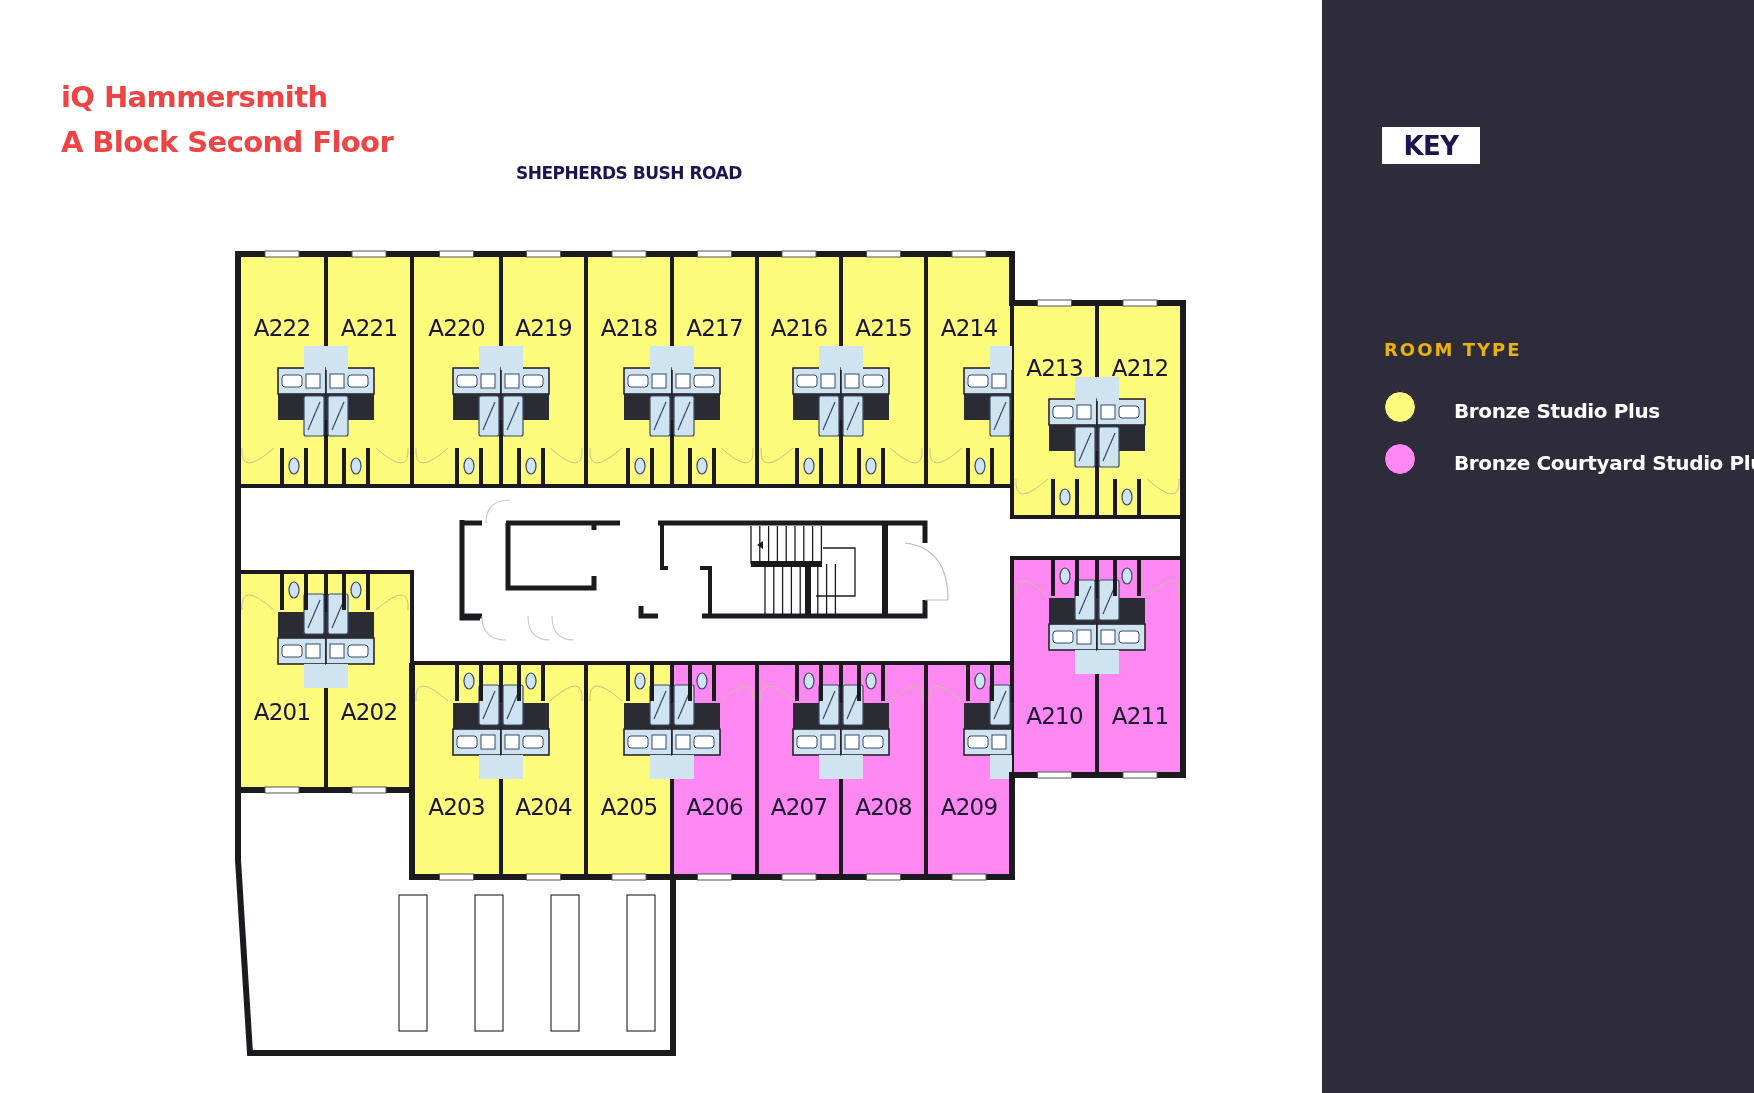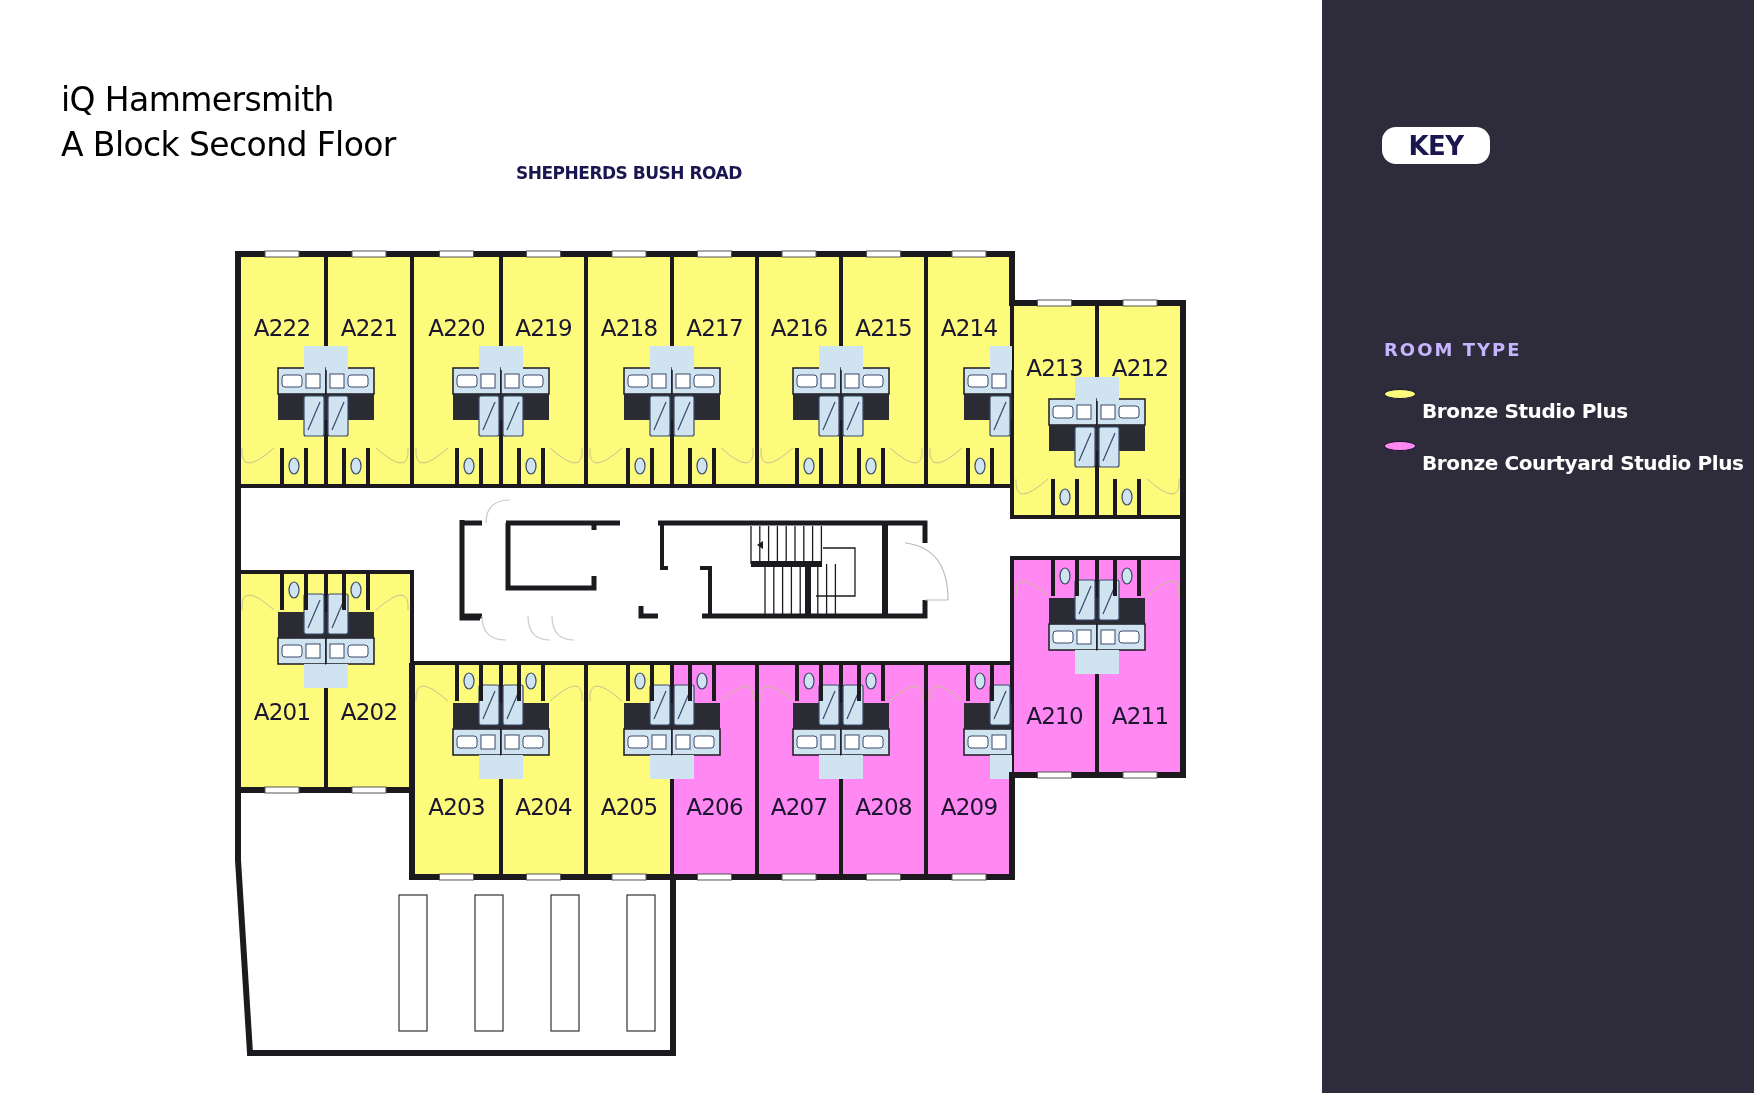--- a/index.html
+++ b/index.html
@@ -2,48 +2,48 @@
 <html><head>
 <meta charset="utf-8">
 <style>
   html, body { margin: 0; padding: 0; }
   body {
     width: 1754px; height: 1093px; position: relative; overflow: hidden;
     background: #ffffff;
     font-family: "DejaVu Sans", "Liberation Sans", sans-serif;
   }
   .title {
-    position: absolute; left: 61px; color: #000000; font-weight: normal;
-    font-size: 33px; letter-spacing: -0.6px; white-space: nowrap;
+    position: absolute; left: 61px; color: #ef4444; font-weight: bold;
+    font-size: 29px; letter-spacing: -0.6px; white-space: nowrap;
   }
   #title-1 { top: 80px; }
   #title-2 { top: 125px; text-align: right; }
   .road {
     position: absolute; left: 516px; top: 163px; color: #1b1650;
     font-weight: bold; font-size: 17px; letter-spacing: -0.5px; white-space: nowrap;
   }
   #plan { position: absolute; left: 0; top: 0; width: 1320px; height: 1093px; }
   .room-label {
     font-family: "DejaVu Sans", "Liberation Sans", sans-serif;
     font-size: 23px; fill: #1a1530; text-anchor: middle; letter-spacing: -0.8px;
   }
   .sidebar {
     position: absolute; left: 1322px; top: 0; width: 432px; height: 1093px;
     background: #2e2b3a;
   }
   .key-box {
-    position: absolute; left: 60px; top: 127px; width: 108px; height: 37px;
+    position: absolute; left: 60px; top: 127px; width: 98px; height: 37px;
     background: #ffffff; color: #1b1650; font-weight: bold; font-size: 26px;
-    text-align: center; line-height: 38px; letter-spacing: -0.5px; border-radius: 14px;
+    text-align: center; line-height: 38px; letter-spacing: -0.5px;
   }
   .room-type-heading {
-    position: absolute; left: 62px; top: 339px; color: #c4b5fd;
+    position: absolute; left: 62px; top: 339px; color: #eab308;
     font-weight: bold; font-size: 18px; letter-spacing: 2px;
   }
-  .legend-item { position: absolute; left: 62px; height: 34px; display: flex; align-items: flex-start; flex-direction: column; }
+  .legend-item { position: absolute; left: 62px; height: 34px; display: flex; align-items: flex-end; }
   .legend-swatch { width: 32px; height: 32px; border-radius: 50%; border: 1px solid #1a1530; box-sizing: border-box; }
   .legend-label { margin-left: 38px; color: #ffffff; font-weight: bold; font-size: 20px; letter-spacing: -0.4px; white-space: nowrap; }
   #legend-1 { top: 389px; }
   #legend-2 { top: 441px; }
 </style>
 </head>
 <body>
 
 <div id="title-1" class="title">iQ Hammersmith</div>
 <div id="title-2" class="title">A Block Second Floor</div>

